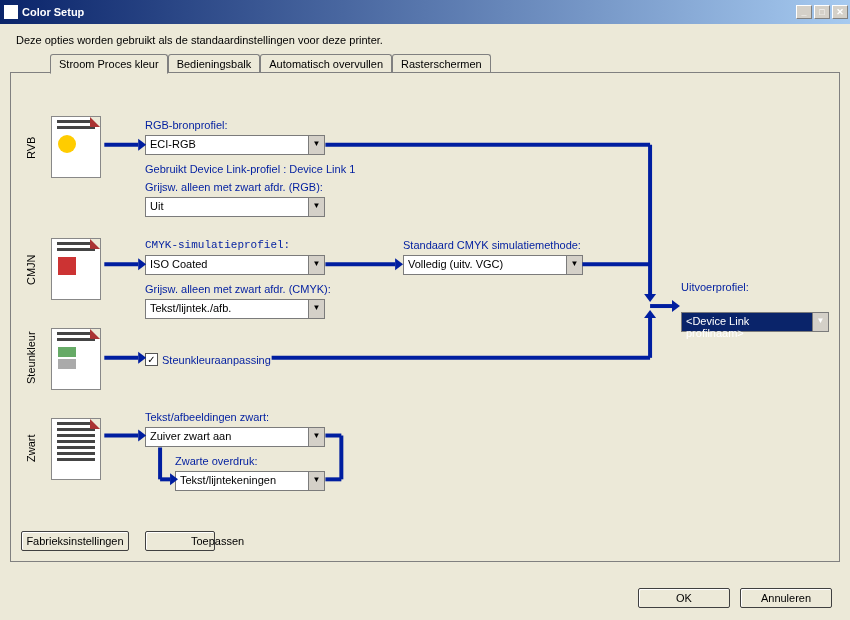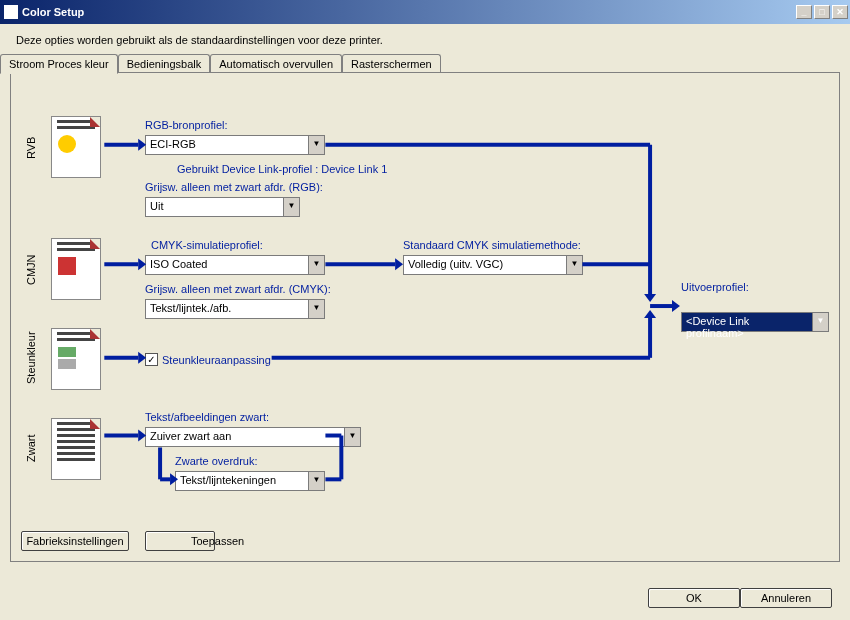--- a/index.html
+++ b/index.html
@@ -43,23 +43,24 @@
     font-family: Arial;
     font-weight: bold;
     cursor: pointer;
   }
   .intro {
     padding: 10px 16px 6px 16px;
   }
   .tabs {
     display: flex;
     align-items: flex-end;
-    margin: 0 0;
+    margin: 0 10px;
     position: relative;
     top: 1px;
+    padding-left: 40px;
   }
   .tab {
     padding: 3px 8px;
     border: 1px solid #808080;
     border-bottom: none;
     border-top-left-radius: 3px;
     border-top-right-radius: 3px;
     background: #ece9d8;
     margin-right: 0px;
     position: relative;
@@ -173,21 +174,21 @@
   }
   .bottom-left-btns {
     position:absolute;
     left: 10px; bottom: 10px;
     display:flex; gap:16px;
   }
   .dialog-btns {
     position:absolute;
     right:18px;
     bottom:12px;
-    display:flex; 
+    display:flex; gap:10px;
   }
   svg.flow {
     position:absolute;
     left:0; top:0;
     width:100%; height:100%;
     pointer-events:none;
   }
   svg.flow path, svg.flow line {
     stroke:#001ea0;
     stroke-width:4;
@@ -253,28 +254,28 @@
         <div class="bar"></div>
         <div class="bar"></div>
         <div class="bar"></div>
     </div>
 
     <div class="bluelabel" style="left:134px; top:46px;">RGB-bronprofiel:</div>
     <div class="dd" style="left:134px; top:62px; width:180px;">
       <span>ECI-RGB</span>
       <div class="ddbtn">▼</div>
     </div>
-    <div class="bluelabel linkish" style="left:134px; top:90px;margin-left:32px;">Gebruikt Device Link-profiel : Device Link 1</div>
+    <div class="bluelabel linkish" style="left:134px; top:90px;">Gebruikt Device Link-profiel : Device Link 1</div>
     <div class="bluelabel" style="left:134px; top:108px;">Grijsw. alleen met zwart afdr. (RGB):</div>
-    <div class="dd" style="left:134px; top:124px; width:155px;">
+    <div class="dd" style="left:134px; top:124px; width:180px;">
       <span>Uit</span>
       <div class="ddbtn">▼</div>
     </div>
 
-    <div class="bluelabel" style="left:140px; top:166px;">CMYK-simulatieprofiel:</div>
+    <div class="bluelabel" style="left:134px; top:166px;font-family:Liberation Mono, monospace;">CMYK-simulatieprofiel:</div>
     <div class="dd" style="left:134px; top:182px; width:180px;">
       <span>ISO Coated</span>
       <div class="ddbtn">▼</div>
     </div>
     <div class="bluelabel" style="left:392px; top:166px;">Standaard CMYK simulatiemethode:</div>
     <div class="dd" style="left:392px; top:182px; width:180px;">
       <span>Volledig (uitv. VGC)</span>
       <div class="ddbtn">▼</div>
     </div>
     <div class="bluelabel" style="left:134px; top:210px;">Grijsw. alleen met zwart afdr. (CMYK):</div>
@@ -284,21 +285,21 @@
     </div>
 
     <div class="cb" style="left:134px; top:280px;">
       <div class="cbbox">
           <span>✓</span>
         </div>
       <span>Steunkleuraanpassing</span>
     </div>
 
     <div class="bluelabel" style="left:134px; top:338px;">Tekst/afbeeldingen zwart:</div>
-    <div class="dd" style="left:134px; top:354px; width:216px;">
+    <div class="dd" style="left:134px; top:354px; width:180px;">
       <span>Zuiver zwart aan</span>
       <div class="ddbtn">▼</div>
     </div>
     <div class="bluelabel" style="left:164px; top:382px;">Zwarte overdruk:</div>
     <div class="dd" style="left:164px; top:398px; width:150px;">
       <span>Tekst/lijntekeningen</span>
       <div class="ddbtn">▼</div>
     </div>
 
     <div class="bluelabel" style="left:670px; top:208px;">Uitvoerprofiel:</div>

